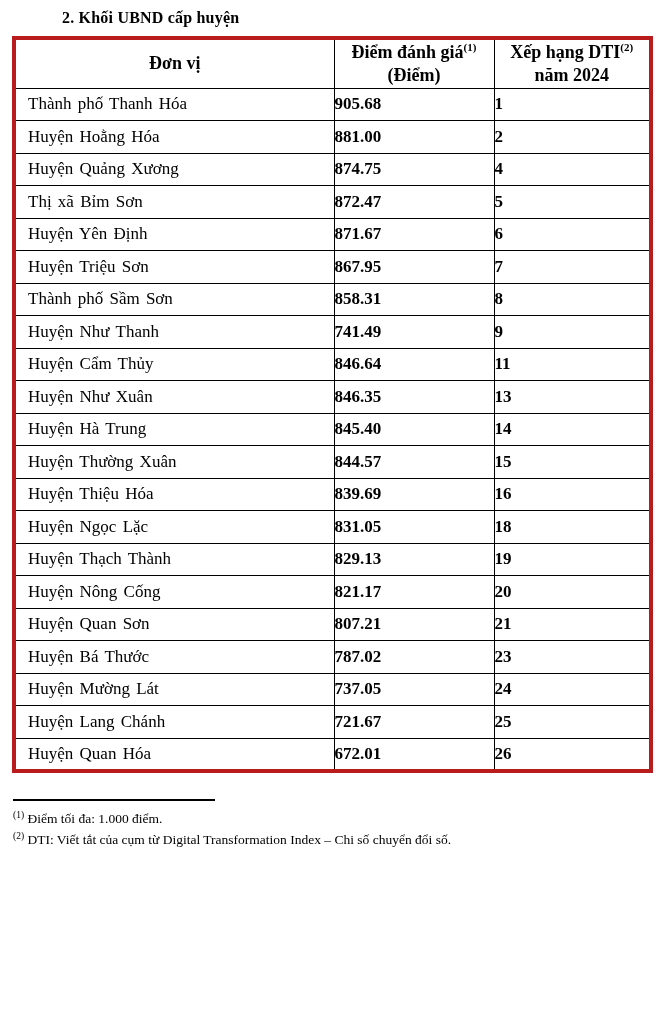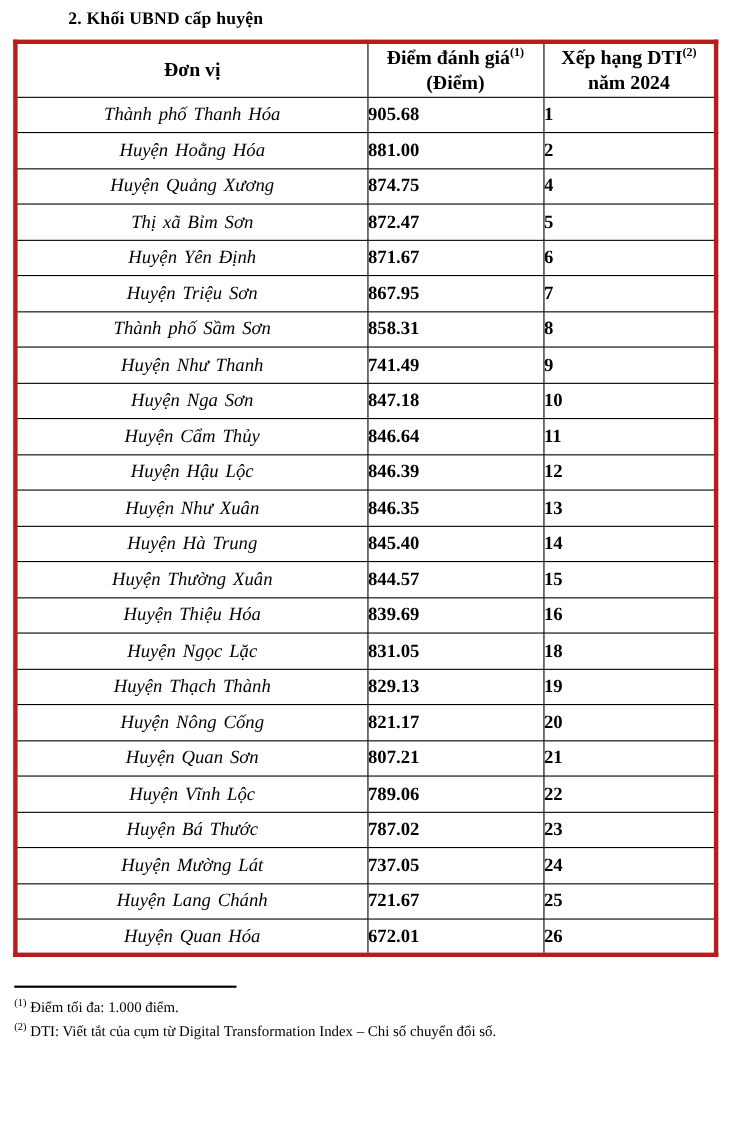--- a/index.html
+++ b/index.html
@@ -48,23 +48,23 @@
   .dti-table th sup {
     font-size: 11px;
     line-height: 0;
   }
   .dti-table tbody tr { height: 32.5px; }
   .dti-table td {
     font-size: 17px;
     vertical-align: middle;
   }
   td.cell-unit {
-    text-align: center;
+    text-align: left;
+    padding-left: 12px;
     word-spacing: 2px;
-    font-style: italic;
   }
   td.cell-score, td.cell-rank {
     font-weight: bold;
   }
   .footnote-sep {
     width: 202px;
     height: 0;
     border-top: 2px solid #000;
     margin: 26px 0 7px 13px;
   }
@@ -139,35 +139,25 @@
     <td class="cell-unit">Thành phố Sầm Sơn</td>
     <td class="cell-score">858.31</td>
     <td class="cell-rank">8</td>
   </tr>
       <tr>
     <td class="cell-unit">Huyện Như Thanh</td>
     <td class="cell-score">741.49</td>
     <td class="cell-rank">9</td>
   </tr>
       <tr>
-    <td class="cell-unit">Huyện Nga Sơn</td>
-    <td class="cell-score">847.18</td>
-    <td class="cell-rank">10</td>
-  </tr>
-      <tr>
     <td class="cell-unit">Huyện Cẩm Thủy</td>
     <td class="cell-score">846.64</td>
     <td class="cell-rank">11</td>
   </tr>
       <tr>
-    <td class="cell-unit">Huyện Hậu Lộc</td>
-    <td class="cell-score">846.39</td>
-    <td class="cell-rank">12</td>
-  </tr>
-      <tr>
     <td class="cell-unit">Huyện Như Xuân</td>
     <td class="cell-score">846.35</td>
     <td class="cell-rank">13</td>
   </tr>
       <tr>
     <td class="cell-unit">Huyện Hà Trung</td>
     <td class="cell-score">845.40</td>
     <td class="cell-rank">14</td>
   </tr>
       <tr>
@@ -194,25 +184,20 @@
     <td class="cell-unit">Huyện Nông Cống</td>
     <td class="cell-score">821.17</td>
     <td class="cell-rank">20</td>
   </tr>
       <tr>
     <td class="cell-unit">Huyện Quan Sơn</td>
     <td class="cell-score">807.21</td>
     <td class="cell-rank">21</td>
   </tr>
       <tr>
-    <td class="cell-unit">Huyện Vĩnh Lộc</td>
-    <td class="cell-score">789.06</td>
-    <td class="cell-rank">22</td>
-  </tr>
-      <tr>
     <td class="cell-unit">Huyện Bá Thước</td>
     <td class="cell-score">787.02</td>
     <td class="cell-rank">23</td>
   </tr>
       <tr>
     <td class="cell-unit">Huyện Mường Lát</td>
     <td class="cell-score">737.05</td>
     <td class="cell-rank">24</td>
   </tr>
       <tr>

